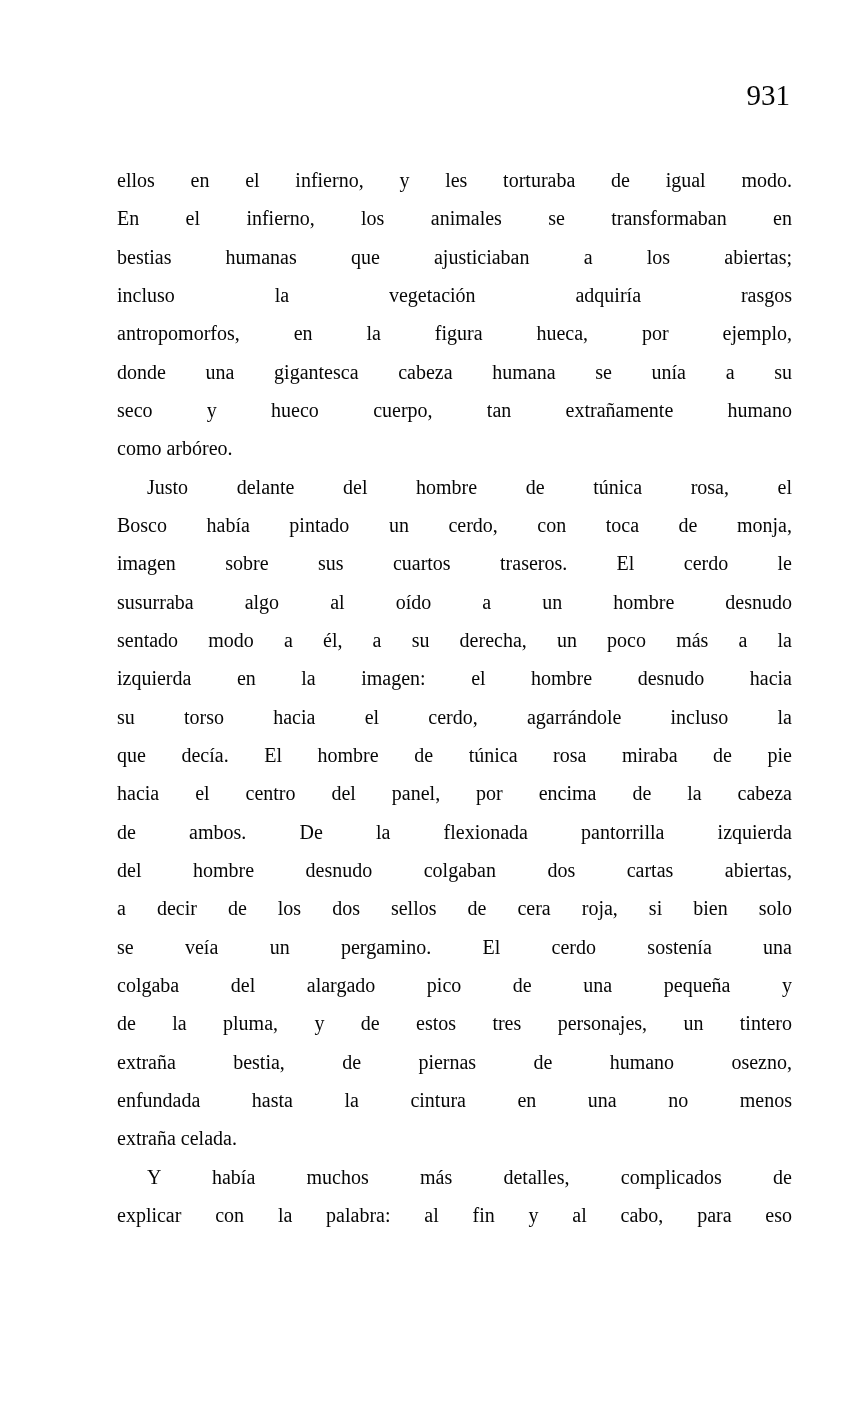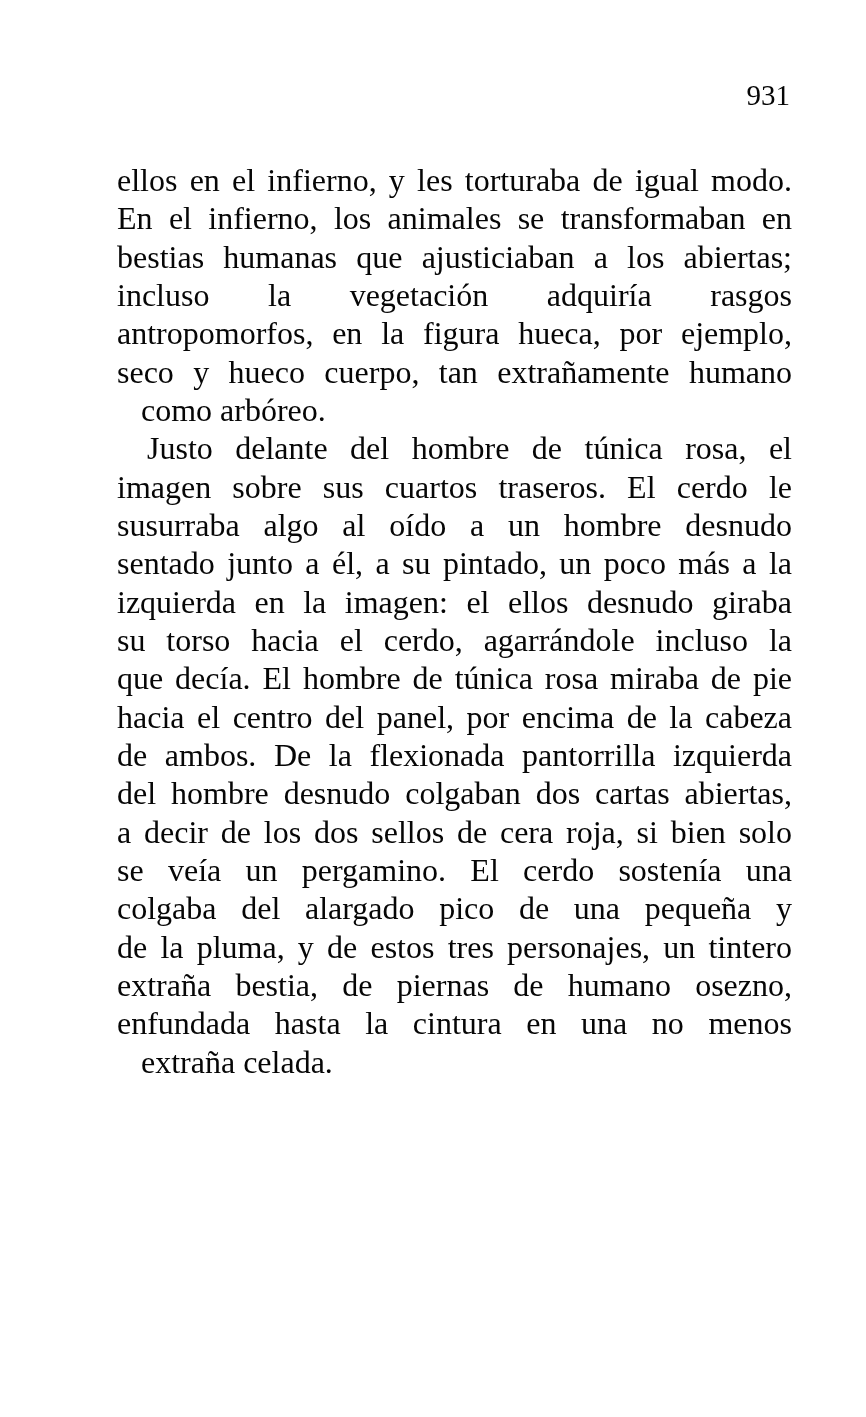--- a/index.html
+++ b/index.html
@@ -23,72 +23,77 @@
     right: 76px;
     font-size: 29px;
     line-height: 32px;
     text-align: right;
   }
   .text-block {
     position: absolute;
     top: 161px;
     left: 117px;
     width: 675px;
-    font-size: 32px;
+    font-size: 20px;
     line-height: 38.33px;
   }
   .paragraph {
     margin: 0;
     padding: 0;
   }
   .line {
     height: 38.33px;
     overflow: hidden;
     text-align: justify;
     text-align-last: justify;
     white-space: normal;
   }
   .line.no-justify {
     text-align: left;
     text-align-last: left;
-    margin-left: 24px;
   }
   .line.indent {
     text-indent: 30px;
     font-family: Liberation Serif, serif;
   }
 </style>
 </head>
 <body>
 
 <div class="page">
   <div class="page-number">931</div>
   <div class="text-block">
       <div class="paragraph">
         <div class="line">ellos en el infierno, y les torturaba de igual modo.</div>
         <div class="line">En el infierno, los animales se transformaban en</div>
         <div class="line">bestias humanas que ajusticiaban a los abiertas;</div>
         <div class="line">incluso la vegetación adquiría rasgos</div>
         <div class="line">antropomorfos, en la figura hueca, por ejemplo,</div>
+        <div class="line">donde una gigantesca cabeza humana se unía a su</div>
         <div class="line">seco y hueco cuerpo, tan extrañamente humano</div>
         <div class="line no-justify">como arbóreo.</div>
       </div>
       <div class="paragraph">
         <div class="line indent">Justo delante del hombre de túnica rosa, el</div>
+        <div class="line">Bosco había pintado un cerdo, con toca de monja,</div>
         <div class="line">imagen sobre sus cuartos traseros. El cerdo le</div>
         <div class="line">susurraba algo al oído a un hombre desnudo</div>
-        <div class="line">sentado junto a él, a su pintado, un poco más a la</div>
-        <div class="line">izquierda en la imagen: el ellos desnudo giraba</div>
+        <div class="line">sentado modo a él, a su derecha, un poco más a la</div>
+        <div class="line">izquierda en la imagen: el hombre desnudo hacia</div>
         <div class="line">su torso hacia el cerdo, agarrándole incluso la</div>
         <div class="line">que decía. El hombre de túnica rosa miraba de pie</div>
         <div class="line">hacia el centro del panel, por encima de la cabeza</div>
         <div class="line">de ambos. De la flexionada pantorrilla izquierda</div>
         <div class="line">del hombre desnudo colgaban dos cartas abiertas,</div>
         <div class="line">a decir de los dos sellos de cera roja, si bien solo</div>
         <div class="line">se veía un pergamino. El cerdo sostenía una</div>
         <div class="line">colgaba del alargado pico de una pequeña y</div>
         <div class="line">de la pluma, y de estos tres personajes, un tintero</div>
         <div class="line">extraña bestia, de piernas de humano osezno,</div>
         <div class="line">enfundada hasta la cintura en una no menos</div>
         <div class="line no-justify">extraña celada.</div>
       </div>
+      <div class="paragraph">
+        <div class="line indent">Y había muchos más detalles, complicados de</div>
+        <div class="line">explicar con la palabra: al fin y al cabo, para eso</div>
+      </div>
     </div>
 </div>
 
 </body></html>

